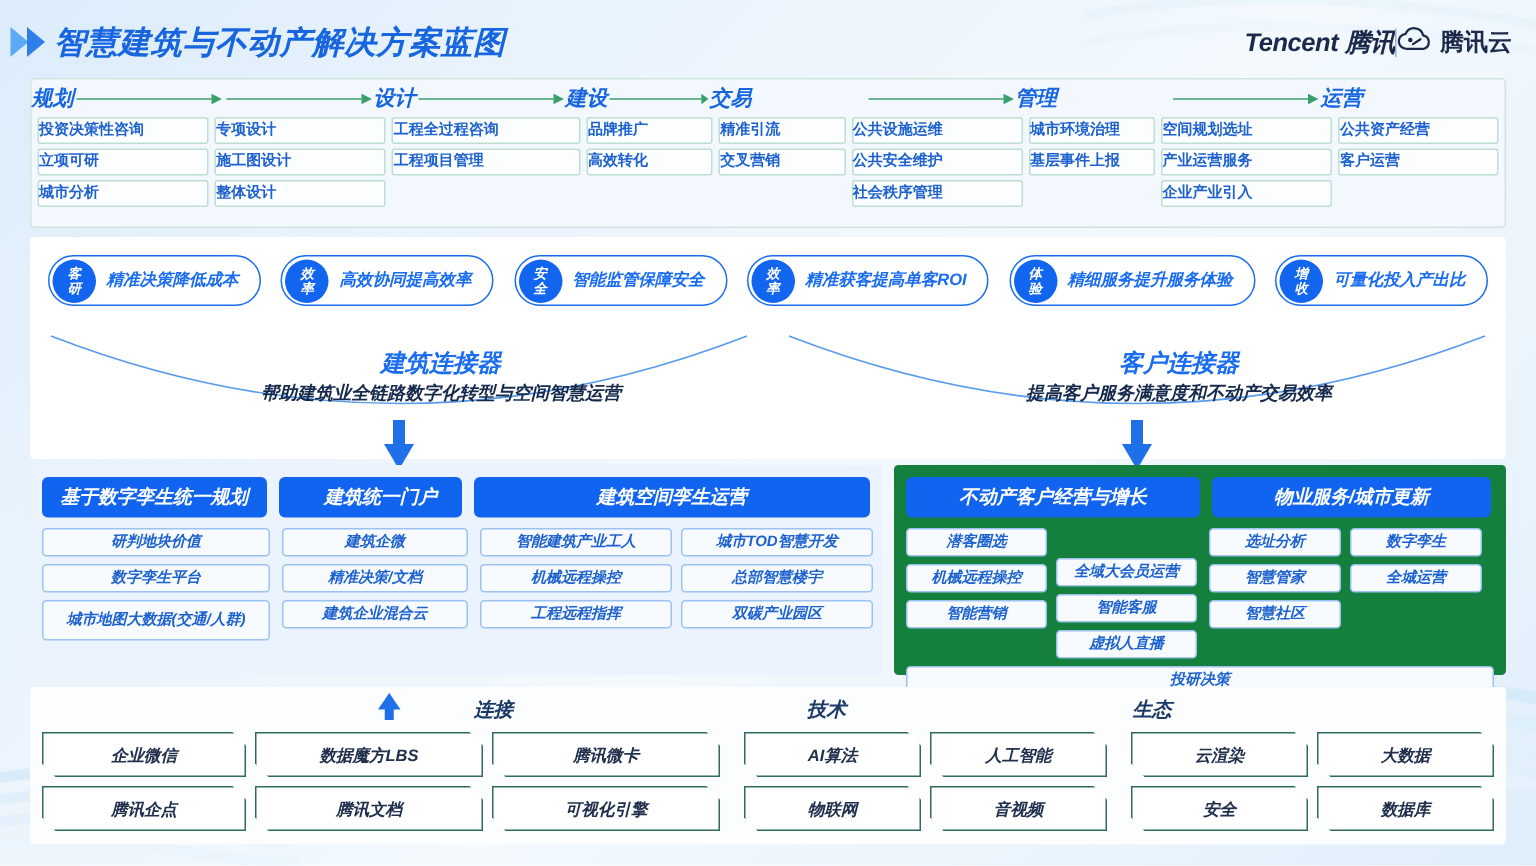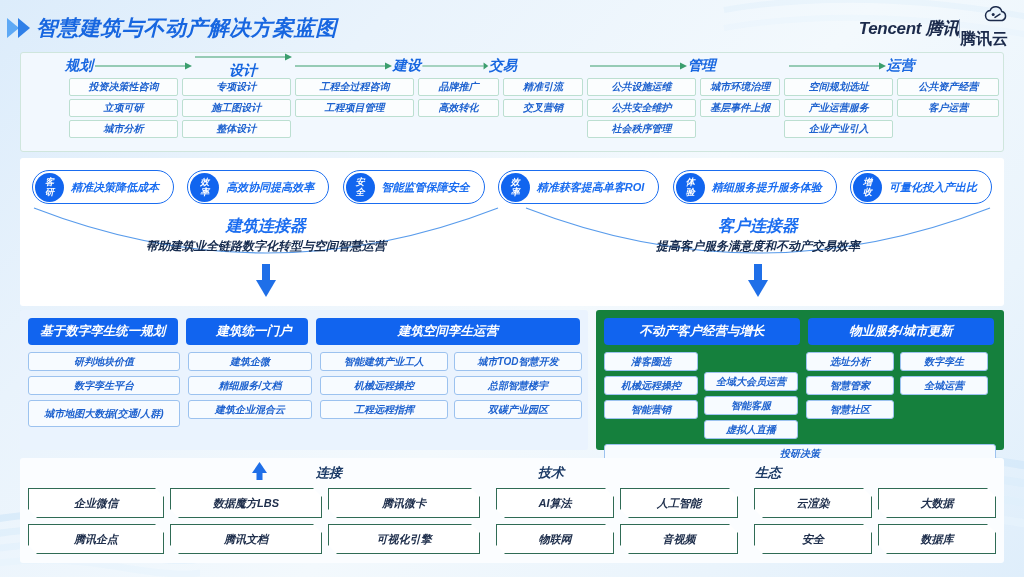--- a/index.html
+++ b/index.html
@@ -18,38 +18,38 @@
   
   .header { position: absolute; left: 0; top: 10px; width: 1024px; height: 36px; display: flex; align-items: center; }
   .title-arrow { width: 26px; height: 24px; margin-left: 6px; flex: none; }
   .page-title {
     font-size: 21px; font-weight: bold; font-style: italic; color: #1766e0;
     letter-spacing: .5px; margin-left: 4px; white-space: nowrap;
   }
   .brand { margin-left: auto; margin-right: 16px; display: flex; align-items: center; gap: 0; }
   .brand-tencent { font-size: 17px; font-weight: bold; font-style: italic; color: #1b2a4b; letter-spacing: -.3px; }
   .brand-div { width: 1px; height: 19px; background: #9fb0c9; }
-  .brand-cloud { display: flex; align-items: flex-end; gap: 5px; flex-direction: column; }
+  .brand-cloud { display: flex; align-items: flex-start; gap: 5px; }
   .brand-cloud-text { font-size: 16px; font-weight: bold; color: #1b2a4b; }
 
   
   .stage-panel {
     position: absolute; left: 20px; top: 52px; width: 984px; height: 100px;
-    background: #f2f8fe; border: 1px solid #cfe6dd; border-radius: 3px; padding-left: 44px;
+    background: #f2f8fe; border: 1px solid #cfe6dd; border-radius: 3px;
   }
   .stage-head { display: flex; height: 25px; align-items: center; }
   .stage-head-cell { display: flex; align-items: center; justify-content: center; position: relative; }
   .stage-name { font-size: 14px; font-weight: bold; font-style: italic; color: #1766e0; white-space: nowrap; }
   .stage-arrow { flex: 1; height: 10px; min-width: 20px; }
   .stage-cols { display: flex; padding: 0 4px; gap: 4px; }
   .stage-col { display: flex; flex-direction: column; gap: 3px; }
   .tag {
     border: 1px solid #bcdfd1; background: #fbfdfe; border-radius: 2px;
-    height: 18px; line-height: 16px; text-align: center;
-    font-size: 10px; font-weight: bold; font-style: italic; color: #1e62cf; white-space: nowrap;
+    height: 18px; line-height: 16px; 
+    font-size: 10px; font-weight: bold; color: #1e62cf; white-space: nowrap;
   }
 
   
   .mid-band {
     position: absolute; left: 20px; top: 158px; width: 984px; height: 148px;
     background: #ffffff; border-radius: 3px;
   }
   .badges { display: flex; justify-content: space-between; padding: 12px 12px 0 12px; }
   .badge {
     display: flex; align-items: center; gap: 7px;
@@ -57,21 +57,21 @@
     background: #fff;
   }
   .badge-circle {
     width: 29px; height: 29px; border-radius: 50%; background: #1165ef; color: #fff;
     display: flex; flex-direction: column; align-items: center; justify-content: center;
     font-size: 9px; font-weight: bold; font-style: italic; line-height: 10px; flex: none;
   }
   .badge-text { font-size: 11px; font-weight: bold; font-style: italic; color: #1a6df0; line-height: 13px; text-align: center; white-space: nowrap; }
 
   .connectors { position: relative; height: 96px; }
-  .conn { position: absolute; top: 0; width: 492px; height: 96px; }
+  .conn { position: absolute; top: 16px; width: 492px; height: 96px; padding-left: 28px; }
   .conn.left { left: 0; } .conn.right { left: 492px; }
   .conn-arc { position: absolute; left: 12px; top: 2px; width: 468px; height: 70px; }
   .conn-title { position: absolute; top: 12px; width: 100%; text-align: center; font-size: 16px; font-weight: bold; font-style: italic; color: #1a6df0; }
   .conn-sub { position: absolute; top: 34px; width: 100%; text-align: center; font-size: 12px; font-weight: bold; font-style: italic; color: #152a4d; }
   .conn-down { position: absolute; top: 60px; left: 50%; transform: translateX(-50%); width: 22px; height: 34px; }
 
   
   .sol-left { position: absolute; left: 20px; top: 310px; width: 568px; height: 140px; background: #eaf3fe; border-radius: 3px; }
   .sol-right { position: absolute; left: 596px; top: 310px; width: 408px; height: 140px; background: #15803d; border-radius: 3px; }
   .sol-inner { padding: 8px 8px 0 8px; }
@@ -155,21 +155,21 @@
 
 <div class="stage-panel">
   <div class="stage-head" id="stage-head">
       <div class="stage-head-cell" style="width: 128px;">
         <div class="stage-name">规划</div>
         <svg class="stage-arrow" viewBox="0 0 100 10" preserveAspectRatio="none">
           <line x1="2" y1="5" x2="92" y2="5" stroke="#3b9e6d" stroke-width="1"></line>
           <path d="M92 1.5 L99 5 L92 8.5 Z" fill="#3b9e6d"></path>
         </svg>
       </div>
-      <div class="stage-head-cell" style="width: 128px; flex-direction: column;">
+      <div class="stage-head-cell" style="width: 128px;">
         <svg class="stage-arrow" viewBox="0 0 100 10" preserveAspectRatio="none">
           <line x1="2" y1="5" x2="92" y2="5" stroke="#3b9e6d" stroke-width="1"></line>
           <path d="M92 1.5 L99 5 L92 8.5 Z" fill="#3b9e6d"></path>
         </svg>
         <div class="stage-name">设计</div>
       </div>
       <div class="stage-head-cell" style="width: 140px;">
         <svg class="stage-arrow" viewBox="0 0 100 10" preserveAspectRatio="none">
           <line x1="2" y1="5" x2="92" y2="5" stroke="#3b9e6d" stroke-width="1"></line>
           <path d="M92 1.5 L99 5 L92 8.5 Z" fill="#3b9e6d"></path>
@@ -337,21 +337,21 @@
               <span>(交通/人群)</span>
             </div>
           </div>
         </div>
         <div class="sol-group">
           <div class="sol-col" style="width: 124px;">
             <div class="chip">
               <span>建筑企微</span>
             </div>
             <div class="chip">
-              <span>精细服务/文档</span>
+              <span>精准决策/文档</span>
             </div>
             <div class="chip">
               <span>建筑企业混合云</span>
             </div>
           </div>
         </div>
         <div class="sol-group">
           <div class="sol-col" style="width: 128px;">
             <div class="chip">
               <span>智能建筑产业工人</span>

